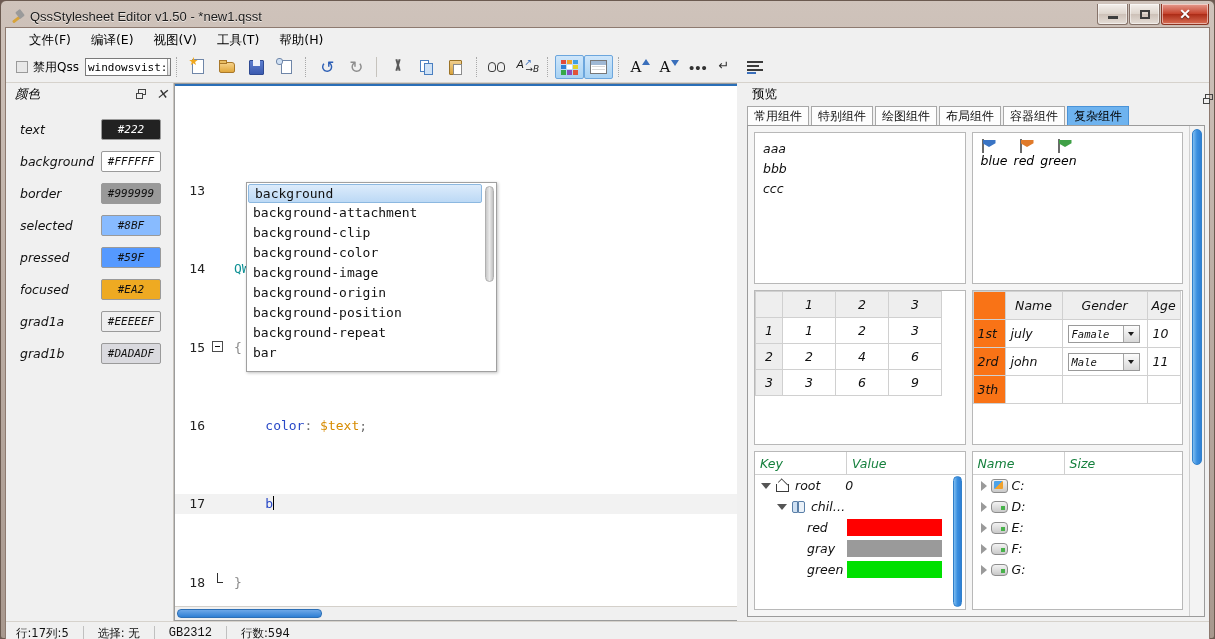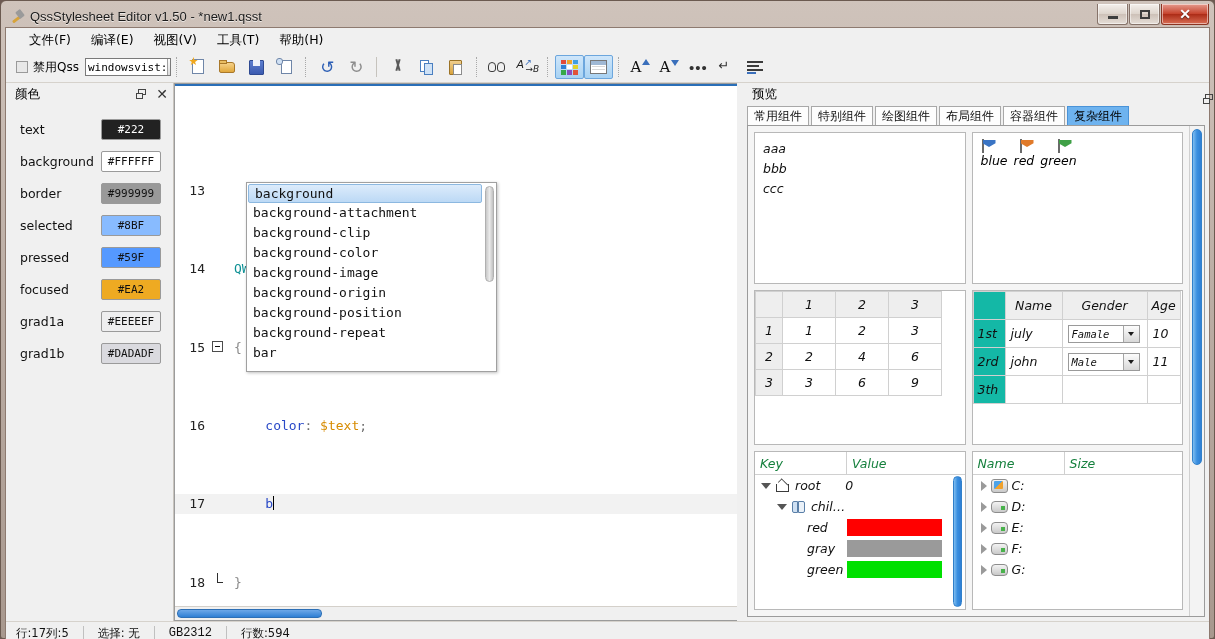--- a/index.html
+++ b/index.html
@@ -113,21 +113,21 @@
     margin-left:auto;width:15px;height:16px;flex:none;
     background:linear-gradient(to bottom,#fbfbfb,#dcdcdc);
     border-left:1px solid #a0a0a0;
     display:flex;align-items:center;justify-content:center;
   }
   
   #body{flex:1;display:flex;min-height:0;background:#f0f0f0;}
   
   #color-dock{
     width:167px;flex:none;display:flex;flex-direction:column;
-    background:#f0f0f0;border-right:1px solid #c8c4be;
+    background:#f0f0f0;border-right:1px solid #c8c4be;font-style:italic;
   }
   #color-head{
     height:22px;display:flex;align-items:center;padding:0 5px 0 9px;
     font-size:12.5px;font-family:"DejaVu Sans",sans-serif;
   }
   #color-head .sp{margin-left:auto;display:flex;align-items:center;gap:9px;}
   .dock-float{
     width:11px;height:11px;position:relative;
   }
   .dock-float:before{
@@ -310,21 +310,21 @@
   }
   table.gt th{background:#eeeeee;}
   table.gt td.hdr{background:#eeeeee;width:24px;}
   table.gt td{width:50px;background:#fff;}
   
   table.pt{border-collapse:collapse;font-size:12.5px;font-family:"DejaVu Sans",sans-serif;}
   table.pt th,table.pt td{
     border:1px solid #d0d0d0;height:25px;color:#111;font-weight:normal;
   }
   table.pt th{background:#eeeeee;text-align:center;}
-  table.pt td.rh{background:#14b8a6;width:26px;text-align:left;padding-left:4px;}
+  table.pt td.rh{background:#f97316;width:26px;text-align:left;padding-left:4px;}
   table.pt td{background:#fff;padding-left:5px;}
   .minicombo{
     display:flex;align-items:center;width:72px;height:18px;border:1px solid #9a9a9a;
     background:#fff;box-sizing:border-box;font-family:"DejaVu Sans Mono",monospace;font-size:10.5px;
     padding-left:3px;
   }
   .minicombo .mc-arrow{
     margin-left:auto;width:15px;height:16px;flex:none;
     background:linear-gradient(to bottom,#fcfcfc,#d8d8d8);border-left:1px solid #a5a5a5;
     display:flex;align-items:center;justify-content:center;

